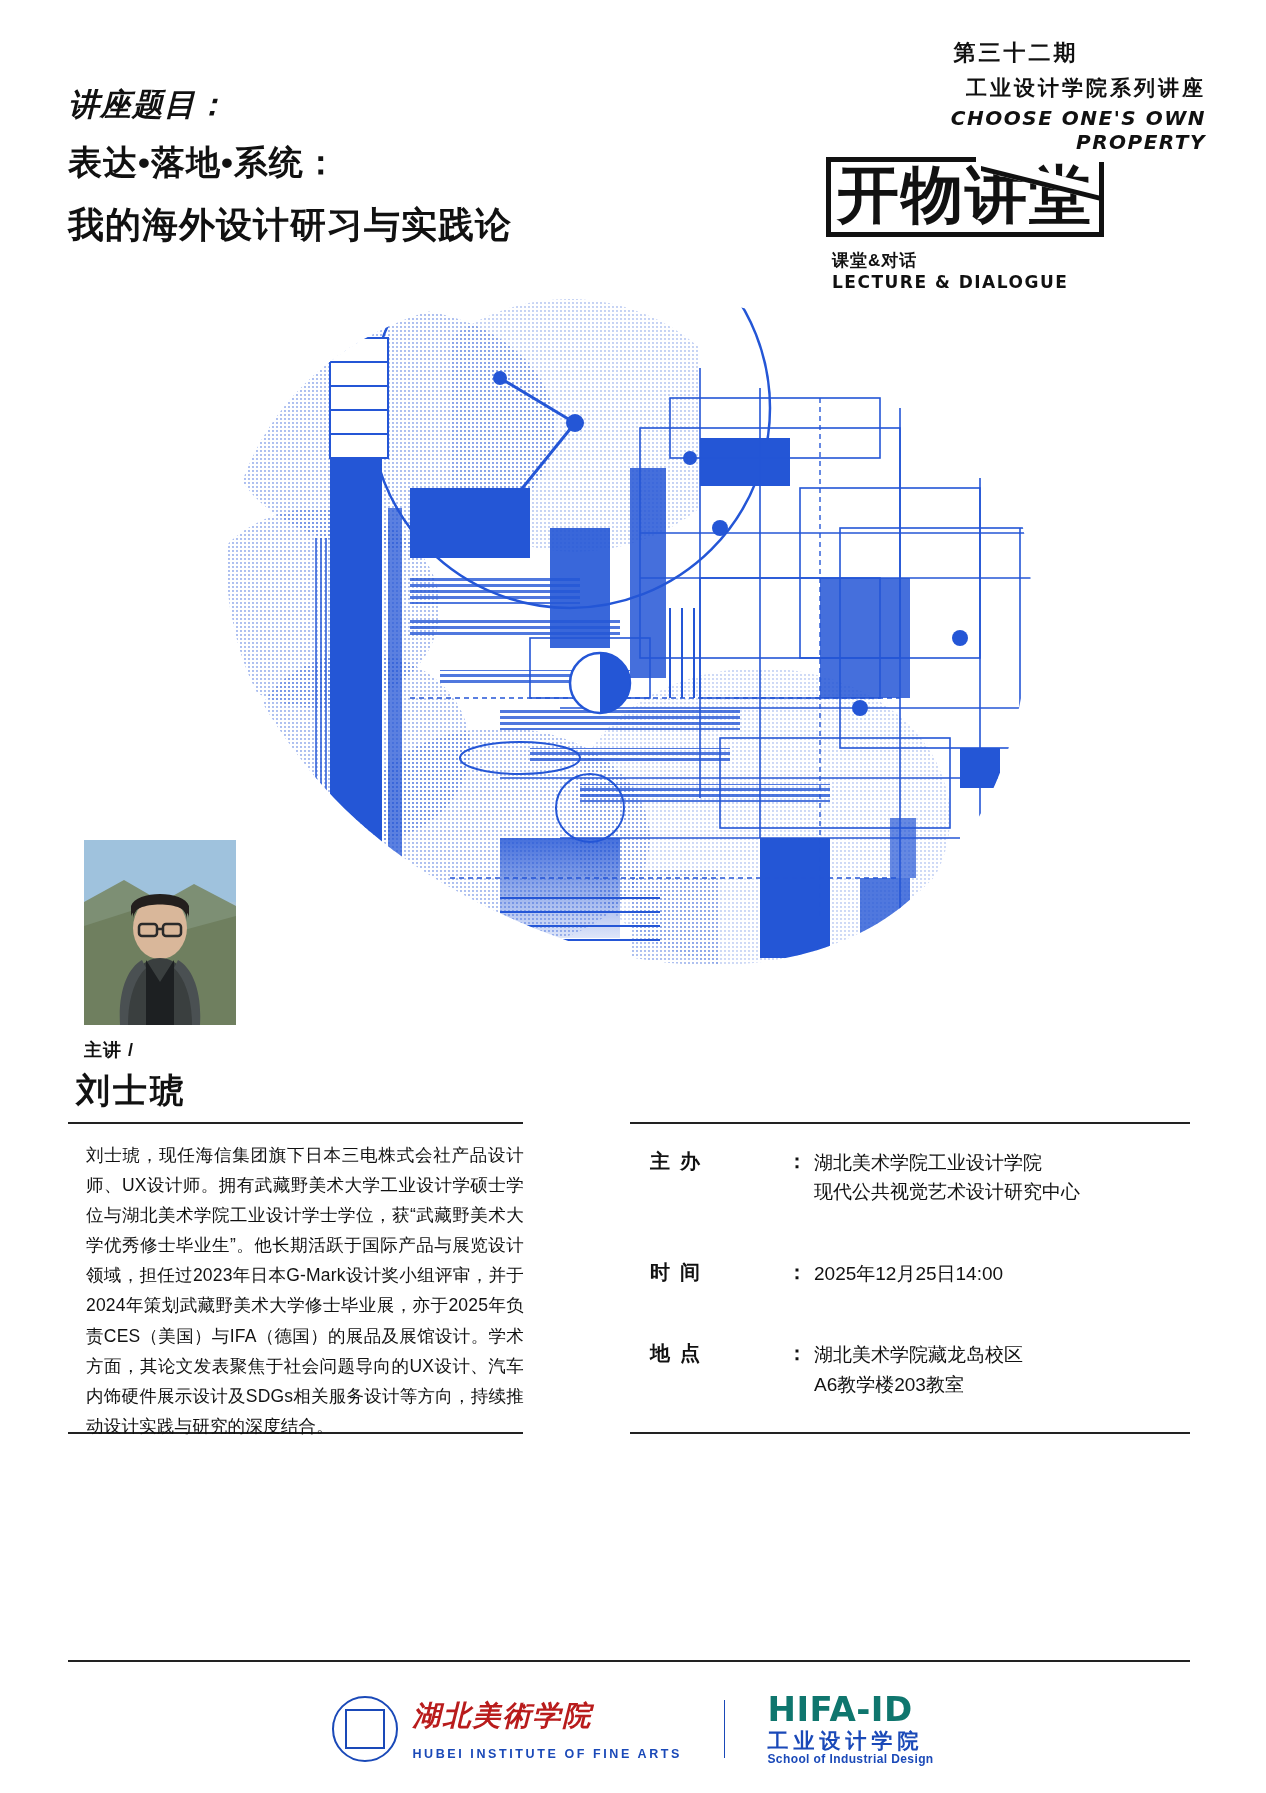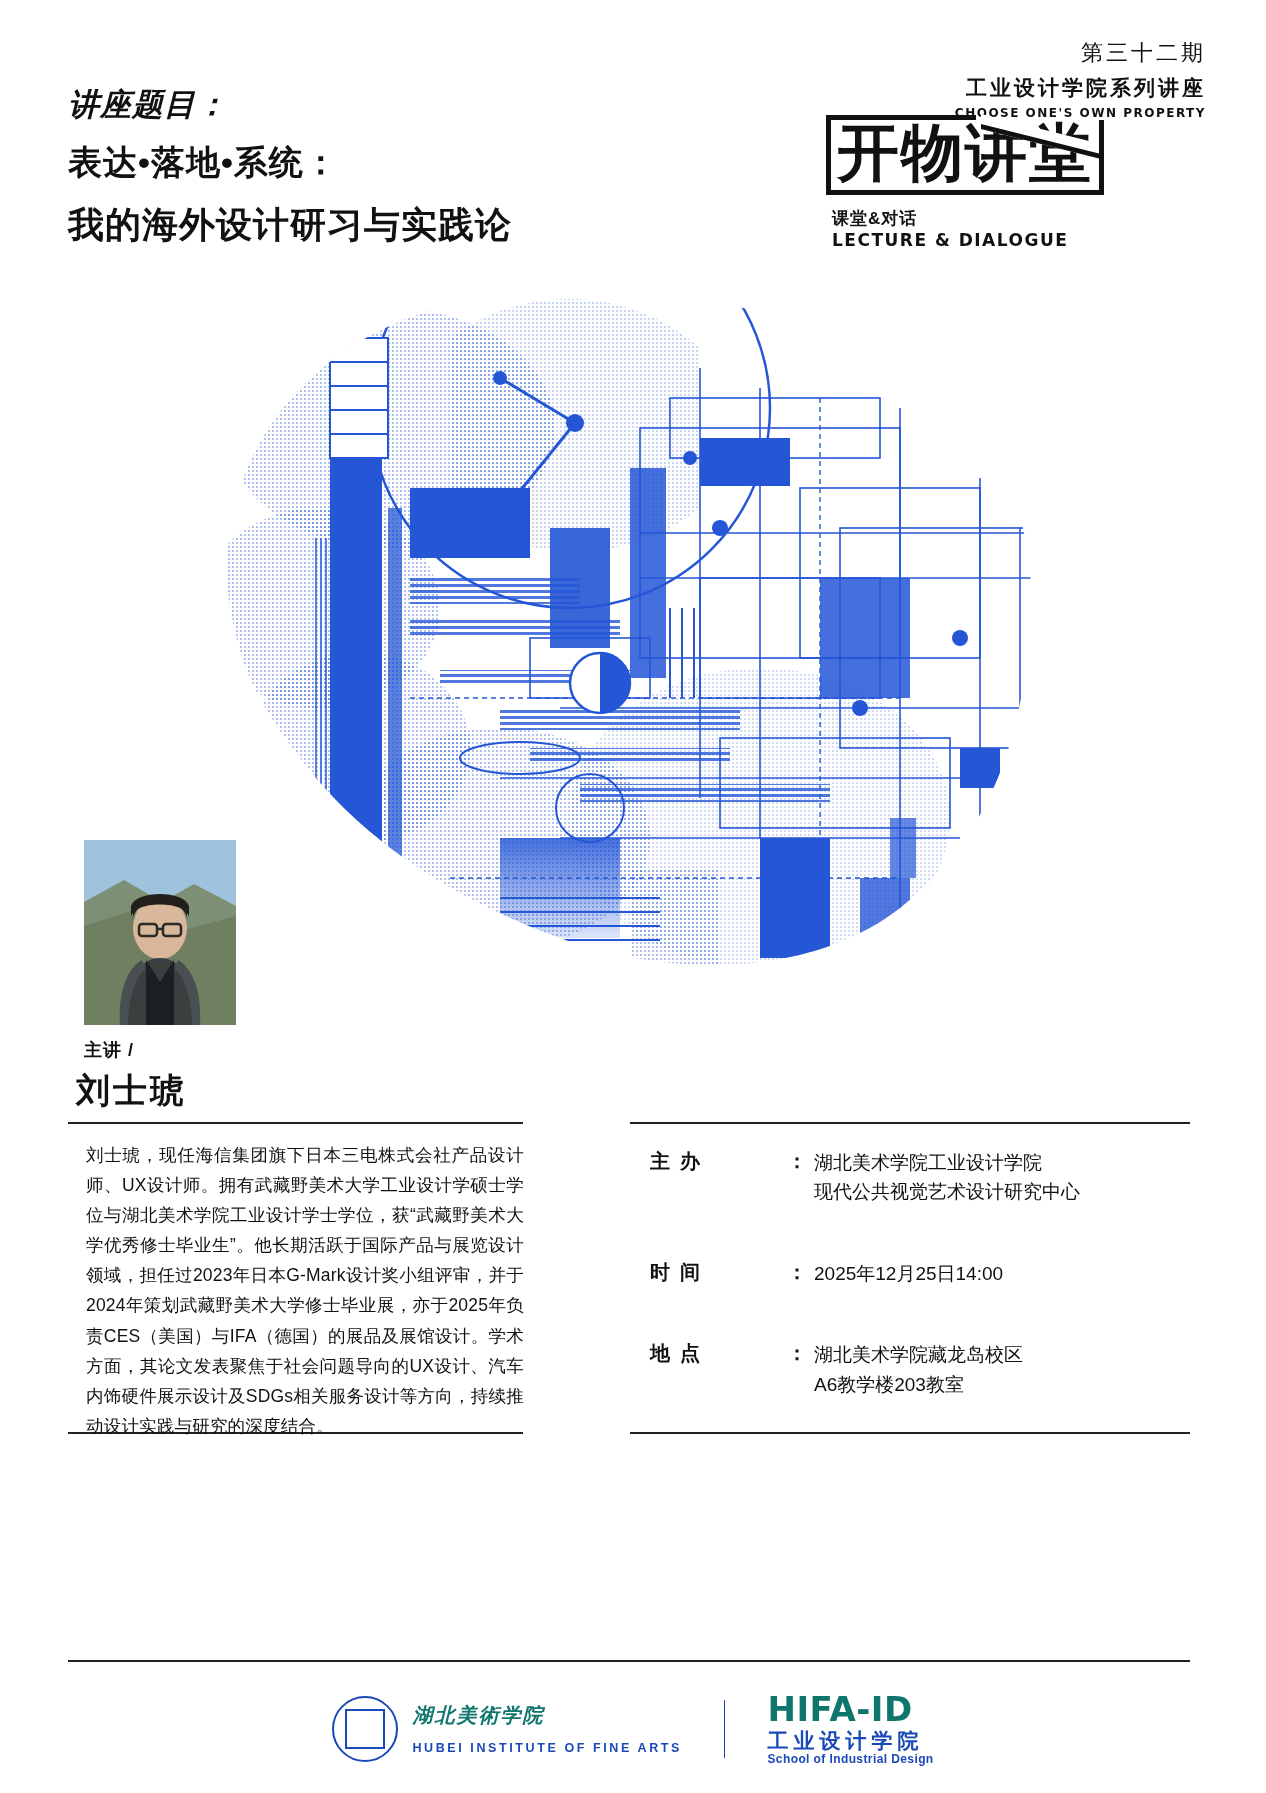--- a/index.html
+++ b/index.html
@@ -52,35 +52,37 @@
   
   .brand {
     position: absolute;
     right: 60px;
     top: 38px;
     width: 380px;
     text-align: right;
   }
   .brand-issue {
     font-size: 22px;
-    font-weight: normal;
+    font-weight: bold;
     letter-spacing: 3px;
     margin-bottom: 6px;
+    text-align: center;
   }
   .brand-series {
     font-size: 21px;
     font-weight: bold;
     letter-spacing: 3px;
     margin-bottom: 4px;
   }
   .brand-en {
-    font-size: 12px;
-    font-weight: bold;
+    font-size: 20px;
+    font-weight: bold;
+    font-style: italic;
     letter-spacing: 1.5px;
-    margin-bottom: 0;
+    margin-bottom: 8px;
     font-family: "DejaVu Sans", sans-serif;
   }
   .brand-logo-wrap {
     position: relative;
     display: block;
     text-align: left;
   }
   .brand-logo {
     display: inline-block;
     font-size: 62px;
@@ -249,23 +251,23 @@
   .seal::after {
     content: "";
     position: absolute;
     left: 11px;
     top: 11px;
     right: 11px;
     bottom: 11px;
     border: 2px solid #1a49b8;
   }
   .hifa-cn {
-    font-size: 20px;
-    font-weight: bold;
-    color: #0f766e;
+    font-size: 28px;
+    font-weight: bold;
+    color: #b91c1c;
     letter-spacing: 2px;
     font-family: "DejaVu Serif", serif;
     font-style: italic;
   }
   .hifa-en {
     font-size: 12.5px;
     color: #1a49b8;
     letter-spacing: 2.6px;
     font-weight: bold;
     margin-top: 12px;

